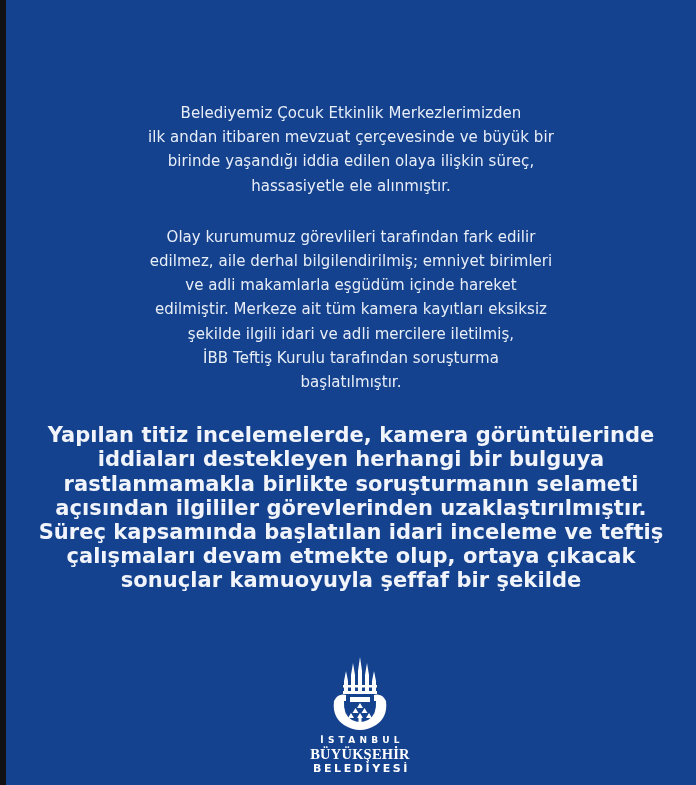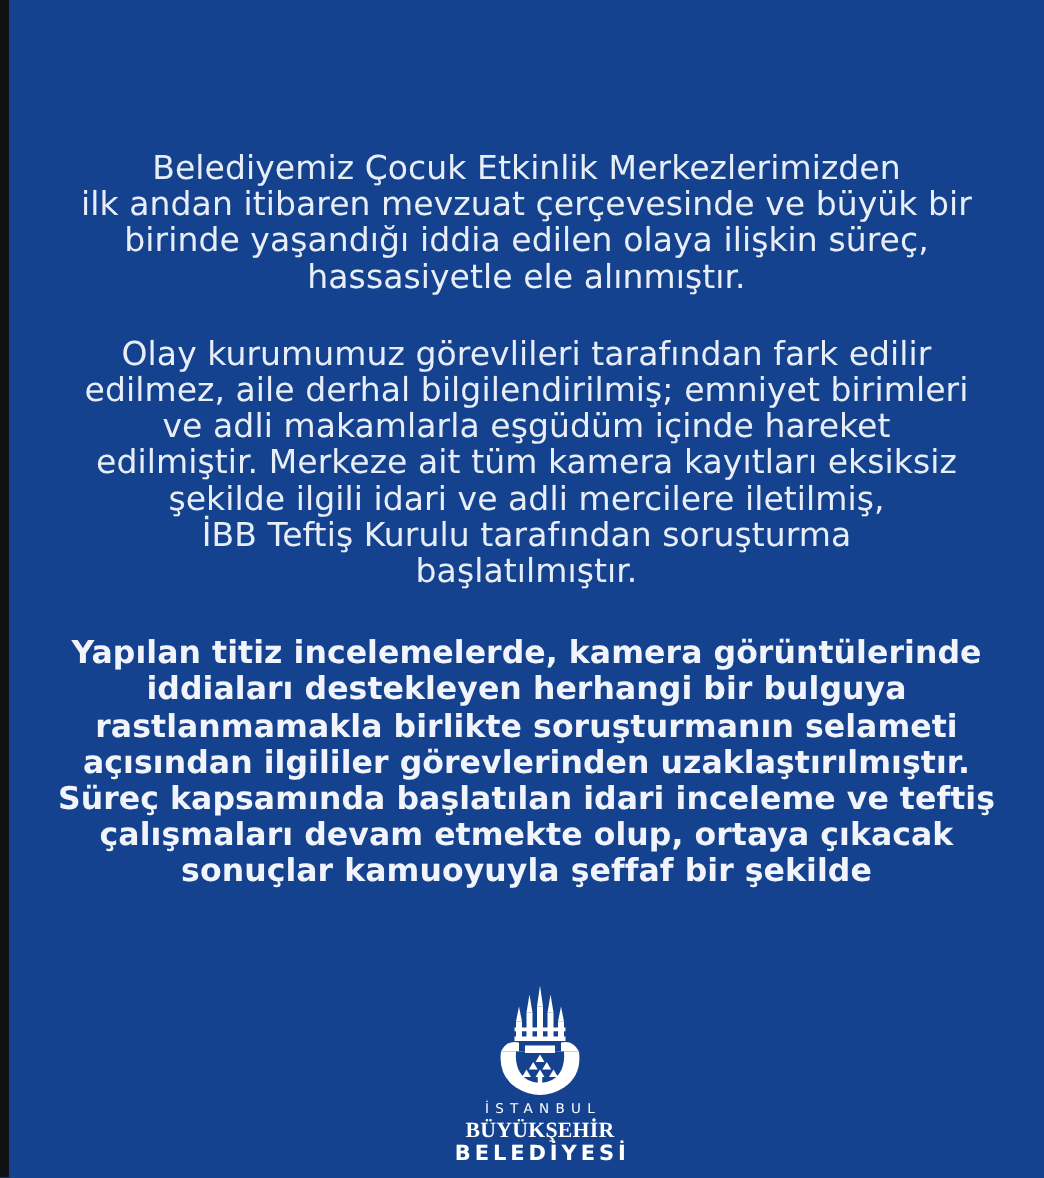--- a/index.html
+++ b/index.html
@@ -15,44 +15,44 @@
     }
     .panel {
       position: absolute; left: 6px; top: 0; width: 690px; height: 785px;
       background: #15428e;
     }
     .statement {
       position: absolute; left: 6px; top: 101px; width: 690px;
       text-align: center; color: #e8eef8;
     }
     .para {
-      margin: 0; font-size: 22px; line-height: 24.2px;
+      margin: 0; font-size: 15px; line-height: 24.2px;
       letter-spacing: 0.05px; font-weight: normal;
     }
     .para .ln { display: block; white-space: nowrap; }
     .para-1 { margin-bottom: 27px; }
     .para-2 { margin-bottom: 29px; }
     .para-3 { font-weight: bold; color: #f1f4fa; font-size: 21px; }
     .logo {
       position: absolute; left: 300px; top: 655px; width: 120px; height: 120px;
       text-align: center; color: #ffffff;
     }
     .logo svg { display: block; margin: 0 auto; }
     .logo-line1 {
-      font-family: "DejaVu Sans", sans-serif; font-weight: normal;
+      font-family: "DejaVu Sans", sans-serif; font-weight: bold;
       font-size: 9px; letter-spacing: 4.2px; margin-top: 4px; padding-left: 4px;
       line-height: 11px;
     }
     .logo-line2 {
       font-family: Liberation Serif, serif; font-weight: bold;
       font-size: 14.5px; letter-spacing: 0.2px; line-height: 17px;
     }
     .logo-line3 {
       font-family: "DejaVu Sans", sans-serif; font-weight: bold;
-      font-size: 14px; letter-spacing: 2.6px; line-height: 12px; padding-left: 3px;
+      font-size: 11px; letter-spacing: 2.6px; line-height: 12px; padding-left: 3px;
     }
   </style>
 </head>
 <body>
 
 <div class="left-strip"></div>
 <div class="panel"></div>
 
 <div class="statement">
   <p class="para para-1">

